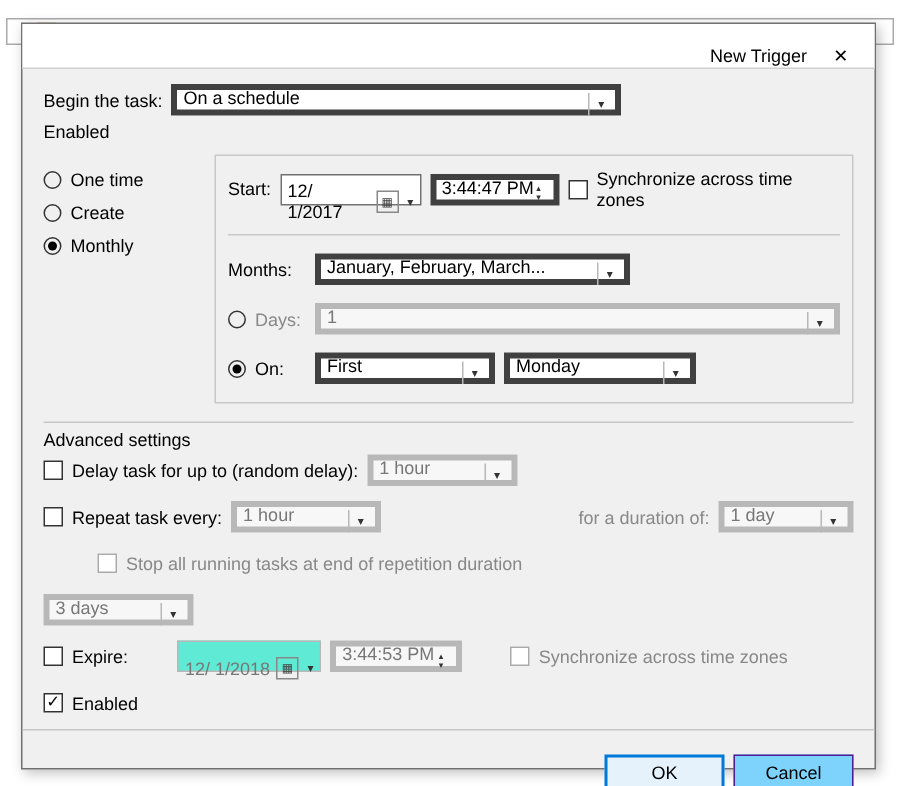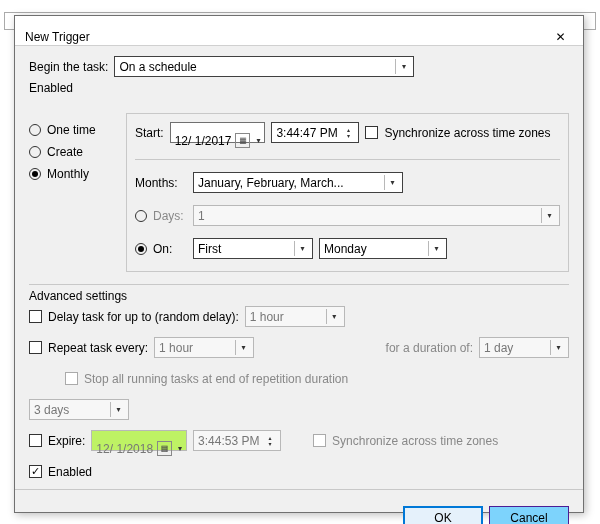--- a/index.html
+++ b/index.html
@@ -34,65 +34,65 @@
     height: 498px;
     background: #f0f0f0;
     border: 1px solid #707070;
     box-shadow: 2px 2px 8px rgba(0,0,0,0.25);
     display: flex;
     flex-direction: column;
   }
   .titlebar {
     display: flex;
     align-items: center;
-    justify-content: space-between;
+    justify-content: flex-end;
     background: #fff;
     height: 30px;
     padding: 12px 0 0 10px;
     border-bottom: 1px solid #d0d0d0;
   }
   .titlebar span { font-size: 12px; }
   .close-btn {
     width: 45px; height: 30px;
     display: flex; align-items: center; justify-content: center;
     font-size: 14px;
   }
   .content { flex: 1; padding: 10px 14px 6px 14px; display:flex; flex-direction:column; }
   .row { display: flex; align-items: center; gap: 6px; margin-bottom: 4px; }
   .label { white-space: nowrap; }
   .combo, .txt, .spin {
     background: #fff;
-    border: 1px solid #404040;
+    border: 4px solid #404040;
     height: 21px;
     padding: 1px 4px;
     font-family: inherit;
     font-size: 12px;
     display: inline-flex;
-    align-items: center;
+    align-items: flex-end;
     position: relative;
   }
   .combo.disabled, .txt.disabled, .spin.disabled {
     color: #777;
     background: #f7f7f7;
     border-color: #b8b8b8;
   }
   .combo .arrow, .spin .arrow {
     position: absolute;
     right: 2px; top: 2px;
     width: 16px; height: 15px;
     display: flex; align-items: center; justify-content: center;
     border-left: 1px solid #b8b8b8;
     font-size: 8px;
     color: #333;
   }
   .spin .arrow { border-left: none; flex-direction: column; font-size:6px; line-height:6px;}
   .settings-area {
     display: flex;
-    margin-top: 16px;
-    gap: 2px;
+    margin-top: 6px;
+    gap: 19px;
   }
   .freq-col { width: 95px; display: flex; flex-direction: column; gap: 8px; padding-top: 10px; }
   .radio, .check {
     display: flex; align-items: center; gap: 6px;
     cursor: default;
   }
   .radio .r {
     width: 12px; height: 12px; border: 1px solid #333; border-radius: 50%;
     display: inline-flex; align-items: center; justify-content: center;
   }
@@ -126,21 +126,21 @@
     font-family: inherit; font-size: 12px;
     padding: 0 12px;
     display: inline-flex; align-items: center; justify-content: center;
   }
   .btn.default { border: 2px solid #0078d7; background: #e5f1fb; }
   .date-ctrl {
     display: inline-flex; align-items: center;
     border: 1px solid #707070; background:#fff; height:21px;
     padding: 16px 2px 0 4px; gap:4px;
   }
-  .date-ctrl.disabled { border-color:#b8b8b8; color:#777; background:#bef264;}
+  .date-ctrl.disabled { border-color:#b8b8b8; color:#777; background:#5eead4;margin-left:27px;}
   .date-ctrl .cal { width:15px; height:15px; border:1px solid #888; font-size:8px; display:flex; align-items:center; justify-content:center; color:#444;}
   .date-ctrl .dd { font-size:8px; padding:0 2px; color:#333;}
   .flex1 { flex: 1; }
   .indent { padding-left: 36px; align-items: center; }
 </style>
 </head>
 <body>
 
 <div class="parent-window">
   <span class="ic"></span>

